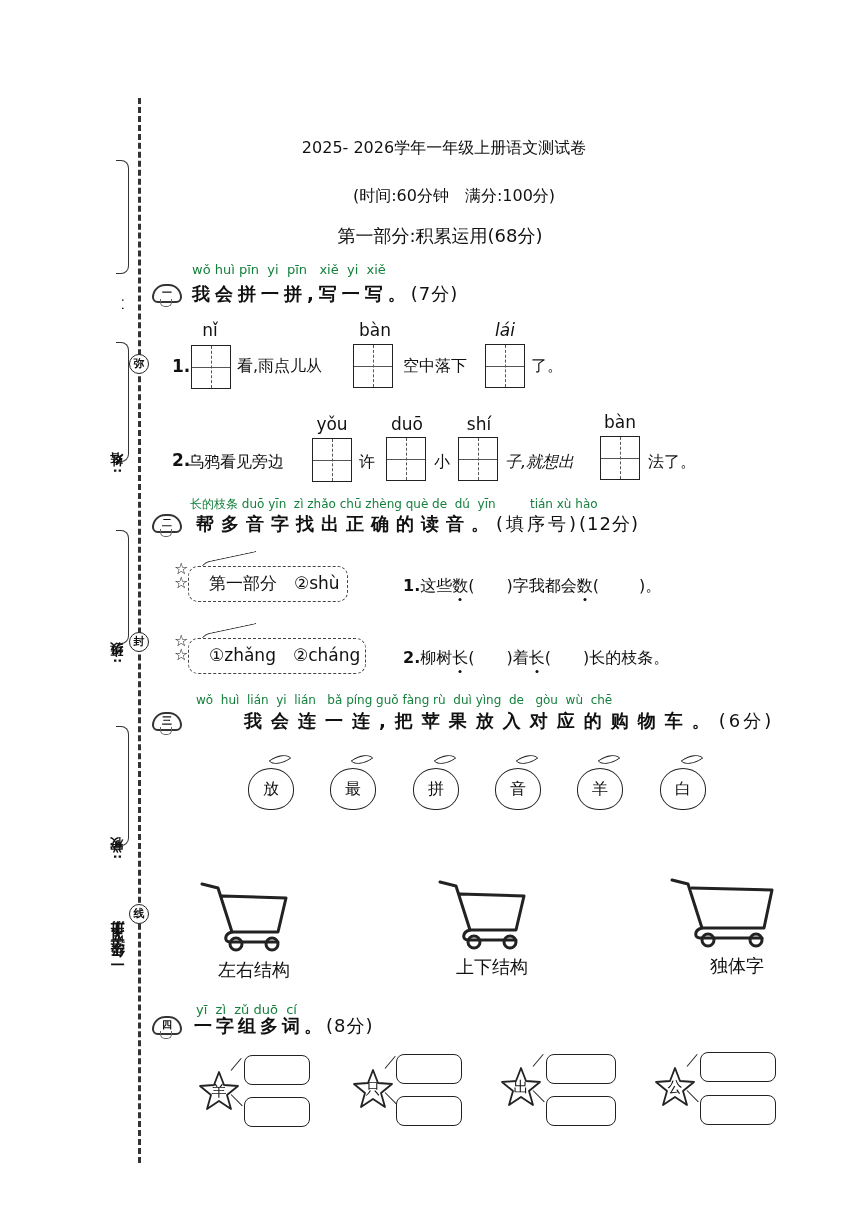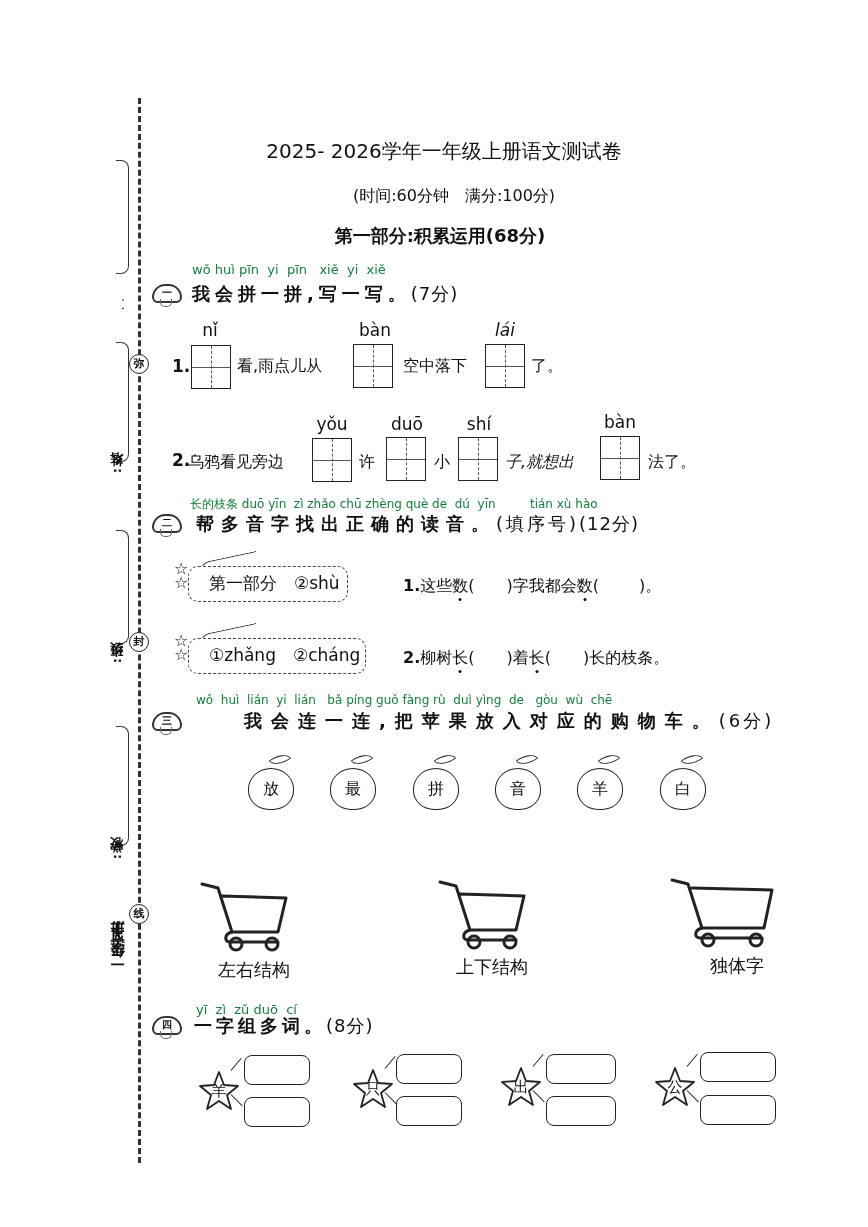--- a/index.html
+++ b/index.html
@@ -7,23 +7,23 @@
          font-family: "DejaVu Sans", "Liberation Sans", sans-serif; color:#111; }
   .abs { position:absolute; }
   
   .cut-line { position:absolute; left:138px; top:98px; height:1065px; width:0;
               border-left:3px dashed #333; }
   .seal { position:absolute; width:18px; height:18px; border:1.5px solid #222; border-radius:50%;
           background:#fff; font-size:11px; line-height:18px; text-align:center; left:129px; font-weight:bold; }
   .bracket { position:absolute; width:12px; border:1.5px solid #333; border-left:none; border-radius:0 8px 8px 0; left:116px; }
   .vlabel { position:absolute; left:108px; writing-mode:vertical-rl; transform:rotate(180deg);
             font-size:13px; font-weight:bold; letter-spacing:2px; }
-  .title { left:0; width:868px; top:138px; text-align:center; font-size:20px; padding-left:20px; box-sizing:border-box; }
+  .title { left:0; width:868px; top:138px; text-align:center; font-size:16px; padding-left:20px; box-sizing:border-box; }
   .subtitle { left:0; width:868px; top:186px; text-align:center; font-size:16px; padding-left:40px; box-sizing:border-box; }
-  .part { left:0; width:840px; top:224px; text-align:center; font-size:18px; font-weight:bold; padding-left:40px; box-sizing:border-box; }
+  .part { left:0; width:840px; top:224px; text-align:center; font-size:18px; font-weight:normal; padding-left:40px; box-sizing:border-box; }
   .pinyin { font-size:13px; color:#15803d; white-space:pre; }
   .q-head { font-size:18px; font-weight:bold; letter-spacing:5px; white-space:nowrap; }
   .q-head .score { font-weight:normal; letter-spacing:1px; }
   .mushroom { position:absolute; width:28px; height:22px; }
   .mush-cap { position:absolute; left:0; top:0; width:26px; height:15px; border:2px solid #333; border-radius:14px 14px 6px 6px;
               font-size:10px; line-height:14px; text-align:center; font-weight:bold; background:#fff; }
   .mush-stem { position:absolute; left:8px; top:15px; width:10px; height:7px; border:1.5px solid #666; border-top:none; border-radius:0 0 5px 5px; }
   .tian { position:absolute; width:40px; height:44px; border:1.5px solid #222; box-sizing:border-box; background:#fff; }
   .tian::before { content:""; position:absolute; left:50%; top:0; bottom:0; border-left:1px dashed #555; }
   .tian::after { content:""; position:absolute; top:50%; left:0; right:0; border-top:1px solid #555; }

